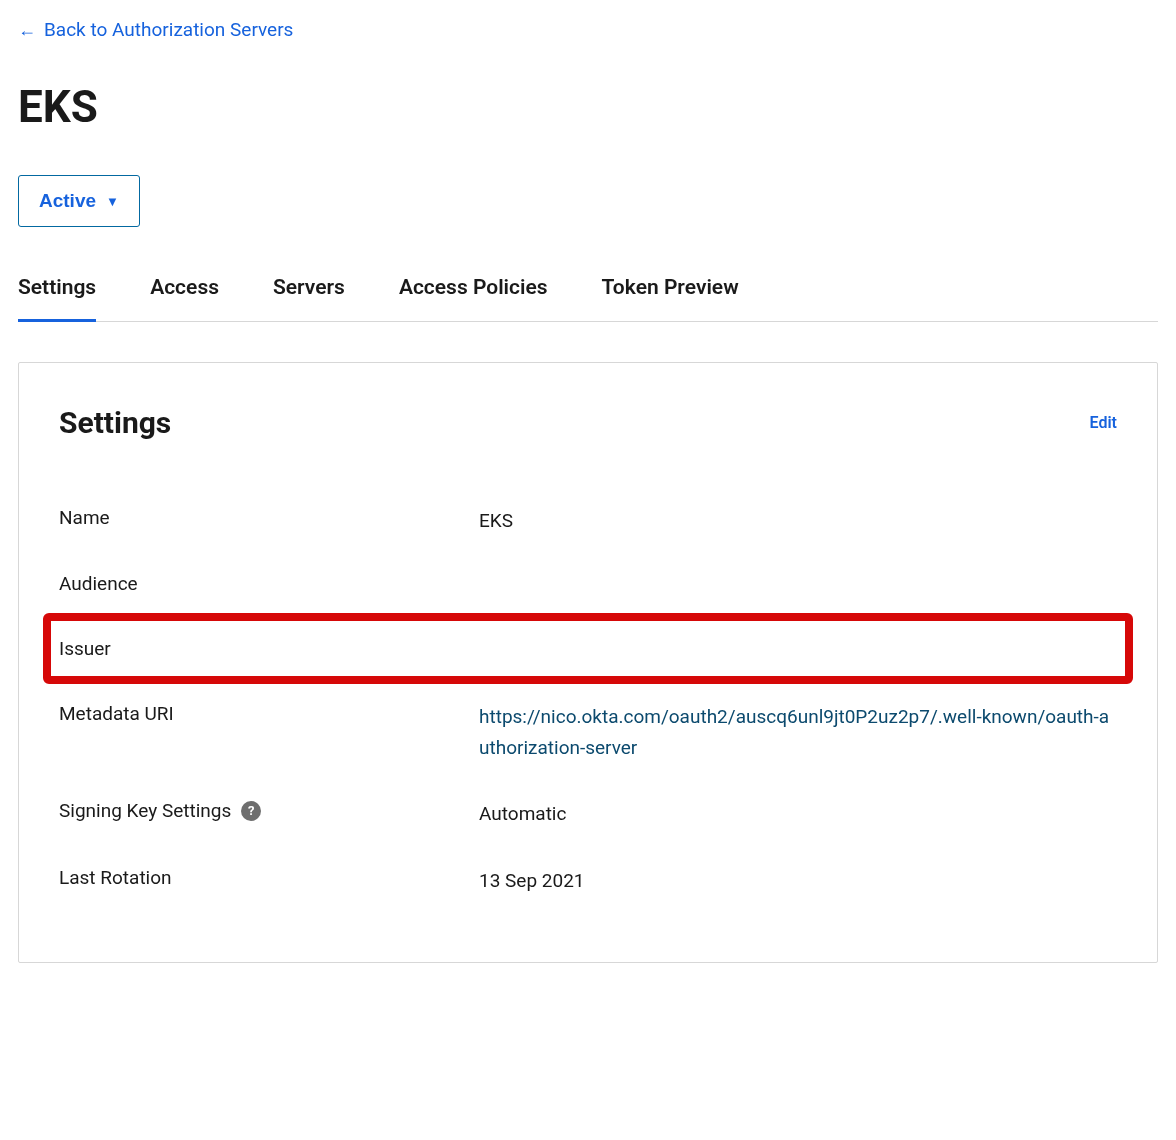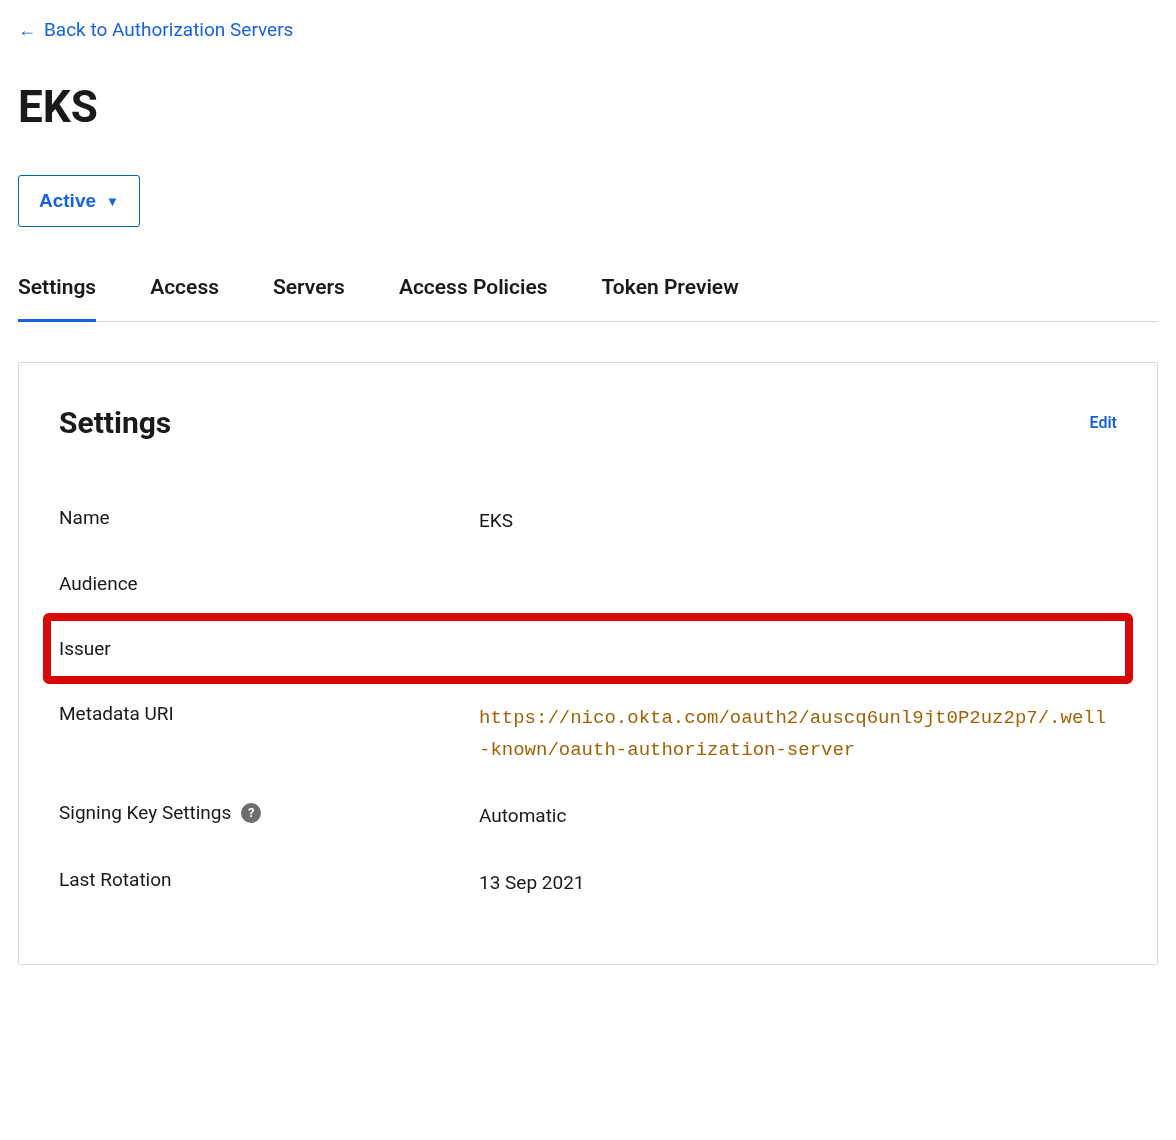--- a/index.html
+++ b/index.html
@@ -96,23 +96,22 @@
       gap: 10px;
     }
     .setting-value {
       flex: 1;
       font-size: 19px;
       color: #1a1a1a;
       word-break: break-all;
       line-height: 1.6;
     }
     .setting-value a {
-      color: #a16207;
+      color: #0c4a6e;
       text-decoration: none;
-      font-family: Liberation Mono, monospace;
     }
     .help-icon {
       display: inline-flex;
       width: 20px;
       height: 20px;
       background: #6e6e6e;
       color: #fff;
       border-radius: 50%;
       align-items: center;
       justify-content: center;

